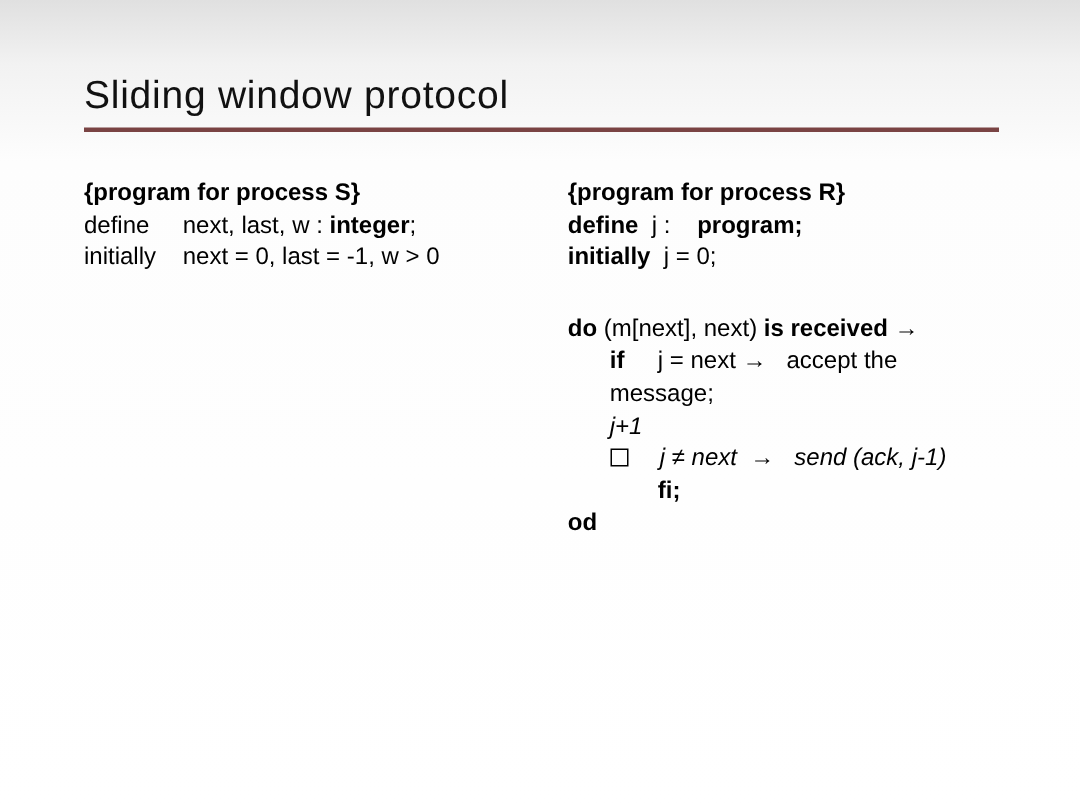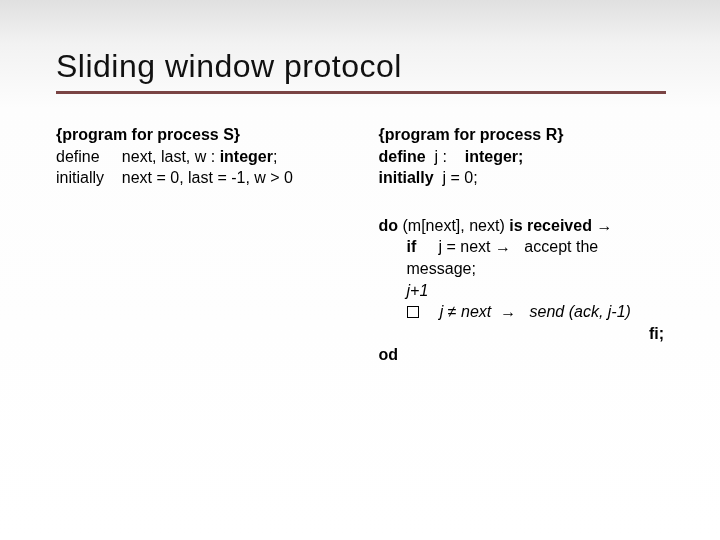--- a/index.html
+++ b/index.html
@@ -11,21 +11,21 @@
     font-family: Arial, Helvetica, sans-serif;
     color: #000;
   }
   .slide {
     padding: 48px 56px 40px 56px;
     box-sizing: border-box;
     width: 100%;
     height: 100%;
   }
   .title {
-    font-size: 32px;
+    font-size: 26px;
     font-weight: 400;
     font-family: Arial, Helvetica, sans-serif;
     color: #111;
     margin: 0 0 6px 0;
     letter-spacing: 0.5px;
   }
   .accent-line {
     height: 3px;
     width: 610px;
     background: #7a4444;
@@ -76,21 +76,21 @@
         <div>
           <span>initially</span>&nbsp;&nbsp;&nbsp;&nbsp;<span>next = 0, last = -1, w &gt; 0</span>
         </div>
       </div>
     </div>
 
     <div class="col">
       <div class="block">
         <div class="bold">{program for process R}</div>
         <div>
-          <span class="bold">define</span>&nbsp;&nbsp;<span>j   :</span>&nbsp;&nbsp;&nbsp;&nbsp;<span class="bold">integer;</span>
+          <span class="bold">define</span>&nbsp;&nbsp;<span>j   :</span>&nbsp;&nbsp;&nbsp;&nbsp;<span class="bold">program;</span>
         </div>
         <div>
           <span class="bold">initially</span>&nbsp;&nbsp;<span>j = 0;</span>
         </div>
       </div>
 
       <div class="block">
         <div>
           <span class="bold">do</span>&nbsp;<span>(m[next], next) </span><span class="bold">is received</span>&nbsp;<span>→</span>
         </div>
@@ -99,21 +99,21 @@
         </div>
         <div class="indent">
           <span>message;</span>
         </div>
         <div class="indent-small">
           <span>j+1</span>
         </div>
         <div class="indent-small">
           <span class="box"></span>&nbsp;&nbsp;&nbsp;<span>j ≠ next</span>&nbsp;&nbsp;<span>→</span>&nbsp;&nbsp;&nbsp;<span>send (ack, j-1)</span>
         </div>
-        <div style="padding-left:60px;text-align:right;">
+        <div style="padding-left:60px;">
           <span class="bold">fi;</span>
         </div>
         <div>
           <span class="bold">od</span>
         </div>
       </div>
     </div>
 
   </div>
 </div>

